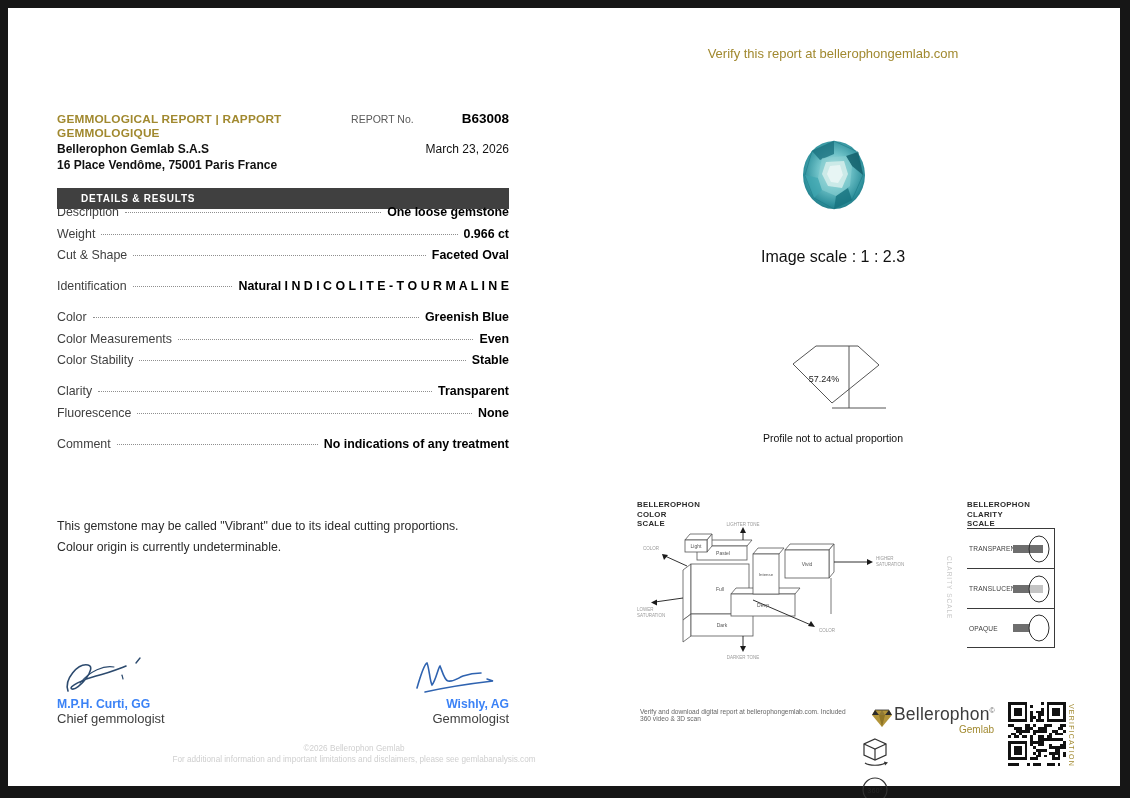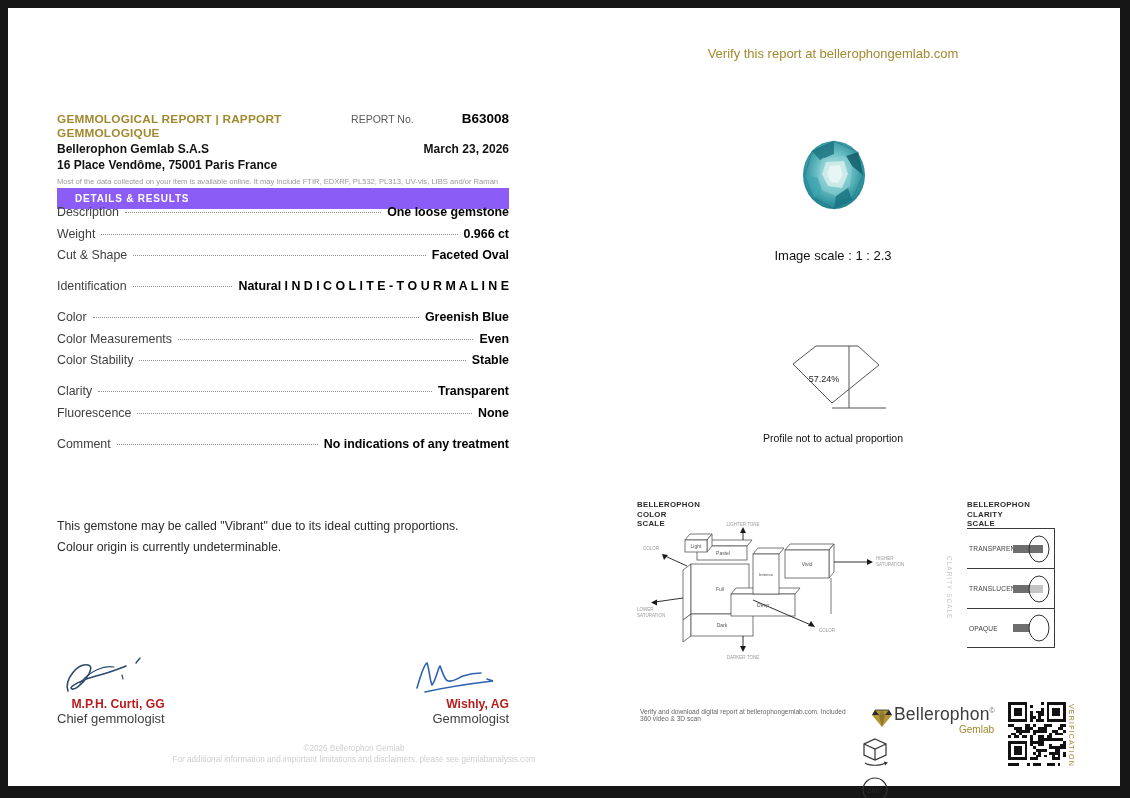--- a/index.html
+++ b/index.html
@@ -14,49 +14,49 @@
   .verify-top { left:690px; top:38px; width:270px; text-align:center; color:#a1892f; font-size:13px; }
 
   
   .header { left:49px; top:103px; width:452px; }
   .hrow1 { display:flex; align-items:baseline; }
   .title { color:#a1892f; font-weight:bold; font-size:11.8px; letter-spacing:0.2px; flex:1; }
   .repno-label { color:#5a5a5a; font-size:10.5px; margin-right:16px; }
   .repno { font-size:13.5px; font-weight:bold; color:#000;padding-left:32px; }
   .hrow2 { display:flex; align-items:baseline; margin-top:2px; }
   .company { font-size:12px; font-weight:bold; color:#111; flex:1; }
-  .date { font-size:12px; font-weight:bold; color:#111; }
+  .date { font-size:12px; font-weight:normal; color:#111; }
   .address { font-size:12px; font-weight:bold; color:#111; margin-top:2px; }
   .data-note { font-size:7.6px; color:#9a9a9a; margin-top:5px; }
-  .banner { margin-top:2px; height:21px; line-height:21px; background:#8b5cf6; color:#ffffff;
-            font-weight:bold; font-size:10px; letter-spacing:0.8px; padding-left:18px; }
+  .banner { margin-top:16px; height:21px; line-height:21px; background:#404040; color:#ffffff;
+            font-weight:bold; font-size:10px; letter-spacing:0.8px; padding-left:24px; }
 
   
   .fields { left:49px; top:197px; width:452px; }
   .frow { display:flex; align-items:baseline; height:21.6px; }
   .frow.gap { margin-top:9.4px; }
   .flabel { color:#3f3f3f; font-size:12.4px; white-space:nowrap; }
   .leader { flex:1; border-bottom:1.4px dotted #8f8f8f; margin:0 6px; transform:translateY(-3px); }
   .fvalue { color:#000; font-size:12.4px; font-weight:bold; white-space:nowrap; }
 
   .note { left:49px; top:508px; width:460px; font-size:12.3px; color:#2b2b2b; line-height:21px; }
 
   
   .sig-left-svg { left:52px; top:645px; }
   .sig-left-text { left:49px; top:689px; }
   .sig-right-svg { left:403px; top:650px; }
   .sig-right-text { left:361px; top:689px; width:140px; text-align:right; }
-  .sig-name { font-size:12.2px; font-weight:bold; color:#b91c1c;text-align:right; }
+  .sig-name { font-size:12.2px; font-weight:bold; color:#3b82f6; }
   .sig-title { font-size:13px; color:#404040; margin-top:0; }
 
   .footer { left:130px; top:735px; width:432px; text-align:center; color:#cfcfcf; font-size:8.2px; line-height:11px; }
 
   
   .gem-wrap { left:792px; top:130px; }
-  .img-scale { left:725px; top:240px; width:200px; text-align:center; font-size:13px; color:#111; }
+  .img-scale { left:725px; top:240px; width:200px; text-align:center; font-size:16px; color:#111; }
   .profile-wrap { left:778px; top:332px; }
   .profile-note { left:715px; top:424px; width:220px; text-align:center; font-size:10.5px; color:#111; }
 
   
   .cscale-title { left:629px; top:492px; font-size:7.8px; font-weight:bold; color:#2a2a2a; line-height:9.5px; letter-spacing:0.3px; }
   .cscale-svg { left:627px; top:514px; }
   .clscale-title { left:959px; top:492px; font-size:7.8px; font-weight:bold; color:#2a2a2a; line-height:9.5px; letter-spacing:0.3px; }
   .clscale-side { left:938px; top:548px; height:92px; writing-mode:vertical-rl; color:#c9c9c9; font-size:6.5px; letter-spacing:1px; }
   .clscale-box { left:959px; top:520px; width:88px; border-right:1px solid #3a3a3a; }
   .clrow { display:flex; align-items:center; height:40px; border-top:1px solid #3a3a3a; padding-left:2px; }
@@ -87,21 +87,20 @@
     <div class="hrow1">
       <span class="title">GEMMOLOGICAL REPORT | RAPPORT GEMMOLOGIQUE</span>
       <span class="repno-label">REPORT No.</span>
       <span class="repno">B63008</span>
     </div>
     <div class="hrow2">
       <span class="company">Bellerophon Gemlab S.A.S</span>
       <span class="date">March 23, 2026</span>
     </div>
     <div class="address">16 Place Vendôme, 75001 Paris France</div>
-    <div class="data-note">Most of the data collected on your item is available online. It may include FTIR, EDXRF, PL532, PL313, UV-vis, LIBS and/or Raman</div>
     <div class="banner">DETAILS &amp; RESULTS</div>
   </div>
 
   <div class="abs fields">
     <div class="frow">
           <span class="flabel">Description</span>
           <span class="leader"></span>
           <span class="fvalue">One loose gemstone</span>
         </div>
     <div class="frow">

